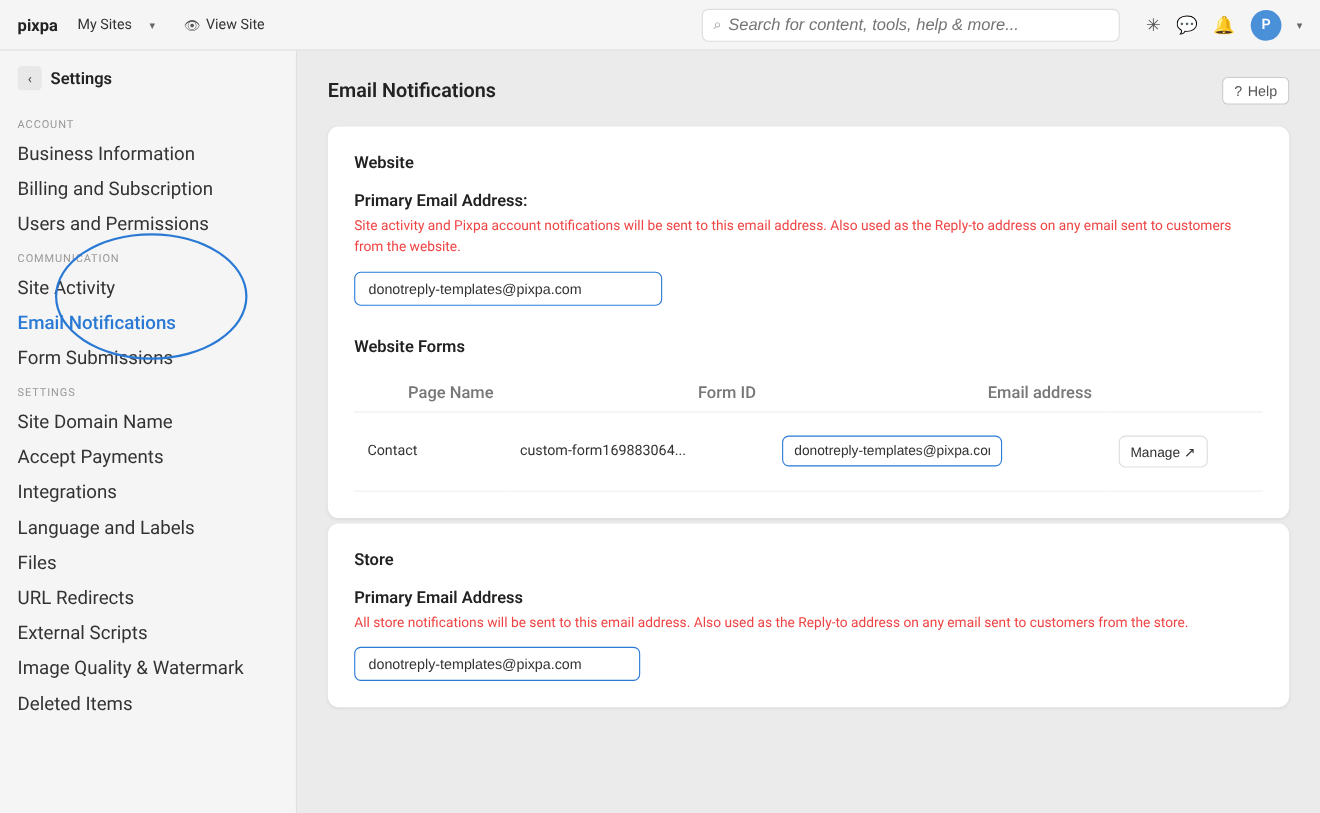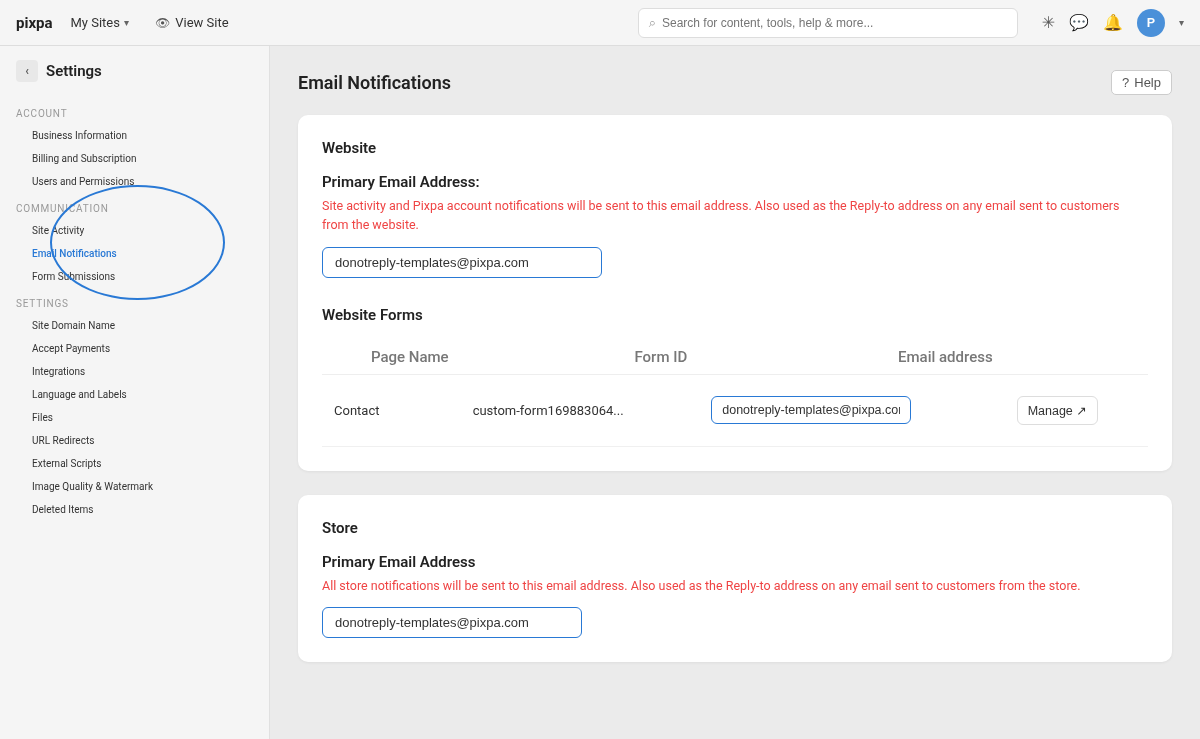--- a/index.html
+++ b/index.html
@@ -25,21 +25,21 @@
       flex-shrink: 0;
     }
     .logo {
       font-weight: 700;
       font-size: 15px;
       color: #222;
     }
     .my-sites-btn {
       display: flex;
       align-items: center;
-      gap: 4px;
+      gap: 16px;
       font-size: 13px;
       color: #333;
       cursor: pointer;
       padding: 4px 6px;
       border-radius: 4px;
     }
     .chevron-down {
       font-size: 10px;
       color: #666;
     }
@@ -64,24 +64,25 @@
       border-radius: 6px;
       display: flex;
       align-items: center;
       padding: 0 10px;
       height: 30px;
       gap: 6px;
     }
     .search-bar input {
       border: none;
       outline: none;
-      font-size: 12px;
+      font-size: 15px;
       color: #888;
       background: transparent;
       width: 100%;
+      font-style: italic;
     }
     .search-icon-char { color: #999; font-size: 13px; }
 
     .top-bar-right {
       display: flex;
       align-items: center;
       gap: 14px;
       margin-left: 12px;
     }
     .top-icon { font-size: 16px; color: #555; cursor: pointer; }
@@ -139,22 +140,22 @@
 
     .sidebar-section-label {
       font-size: 10px;
       font-weight: 400;
       color: #999;
       letter-spacing: 0.8px;
       text-transform: uppercase;
       padding: 10px 16px 5px;
     }
     .sidebar-item {
-      padding: 6px 32px;
-      font-size: 10px;
+      padding: 6px 16px;
+      font-size: 17px;
       color: #333;
       cursor: pointer;
       border-radius: 0;
     }
     .sidebar-item.active {
       color: #2979d5;
       font-weight: 500;
       background: transparent;
     }
 
@@ -203,21 +204,21 @@
       border-radius: 5px;
       border: 1px solid #ccc;
       background: #fff;
     }
 
     
     .card {
       background: #fff;
       border-radius: 10px;
       padding: 24px;
-      margin-bottom: 24px;
+      margin-bottom: 5px;
       box-shadow: 0 1px 3px rgba(0,0,0,0.06);
     }
     .card-title {
       font-size: 15px;
       font-weight: 600;
       color: #222;
       margin-bottom: 16px;
     }
     .field-label {
       font-size: 15px;

